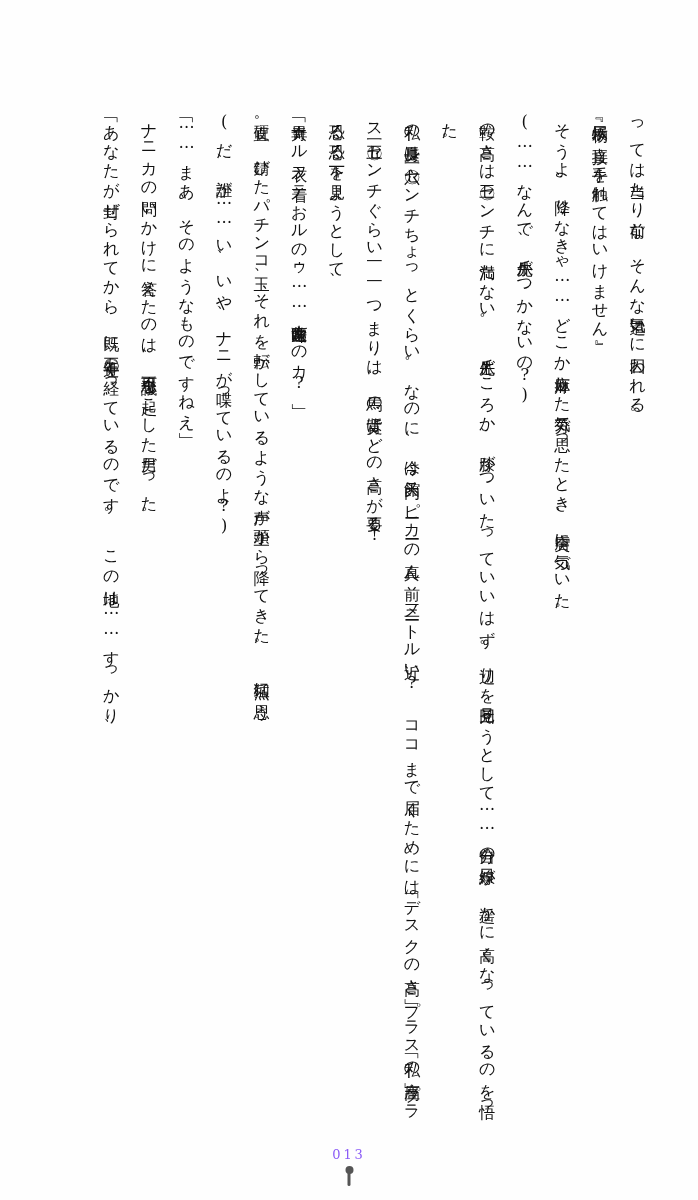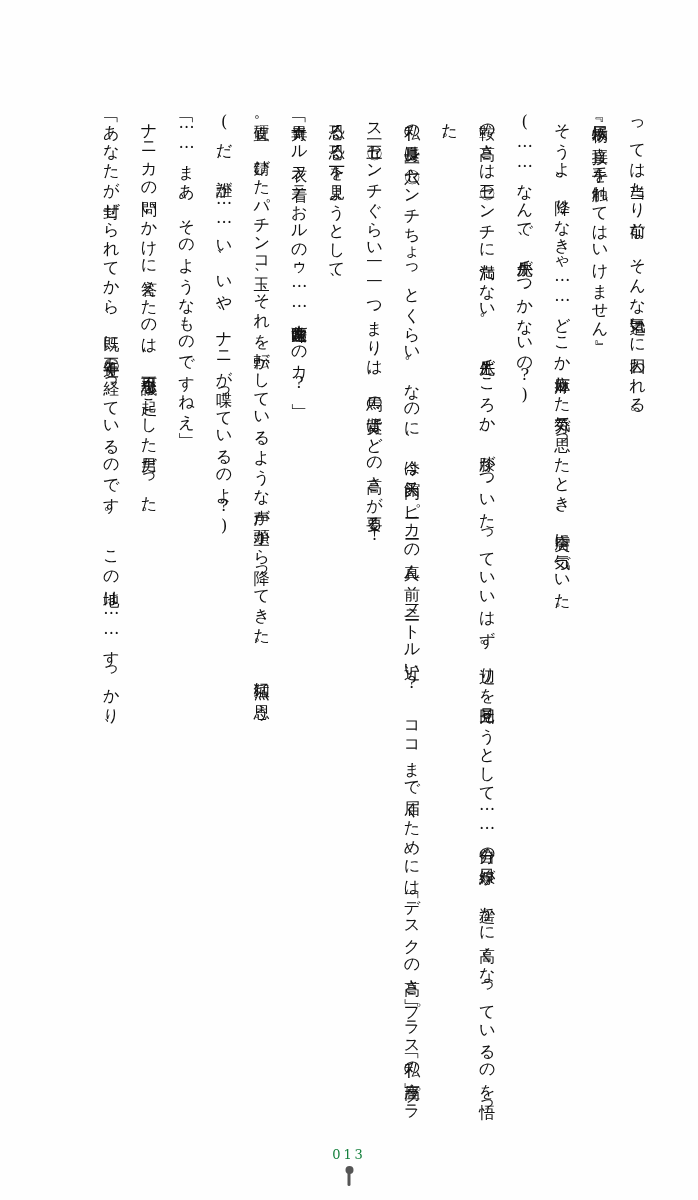--- a/index.html
+++ b/index.html
@@ -46,21 +46,21 @@
   }
 
   .page-number {
     position: absolute;
     left: 0;
     right: 0;
     bottom: 38px;
     text-align: center;
     font-size: 13px;
     letter-spacing: 0.22em;
-    color: #15803d;
+    color: #8b5cf6;
     font-family: "DejaVu Serif", "Liberation Serif", serif;
   }
 
   .footer-mark {
     position: absolute;
     left: 50%;
     bottom: 14px;
     transform: translateX(-50%);
     width: 3px;
     height: 16px;

